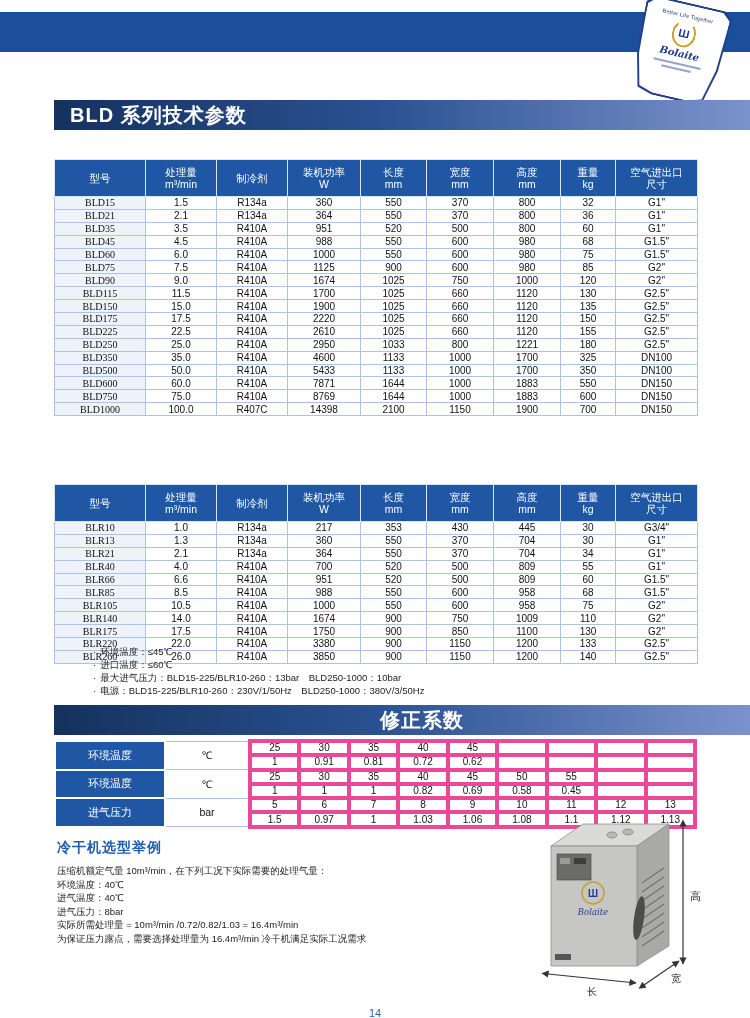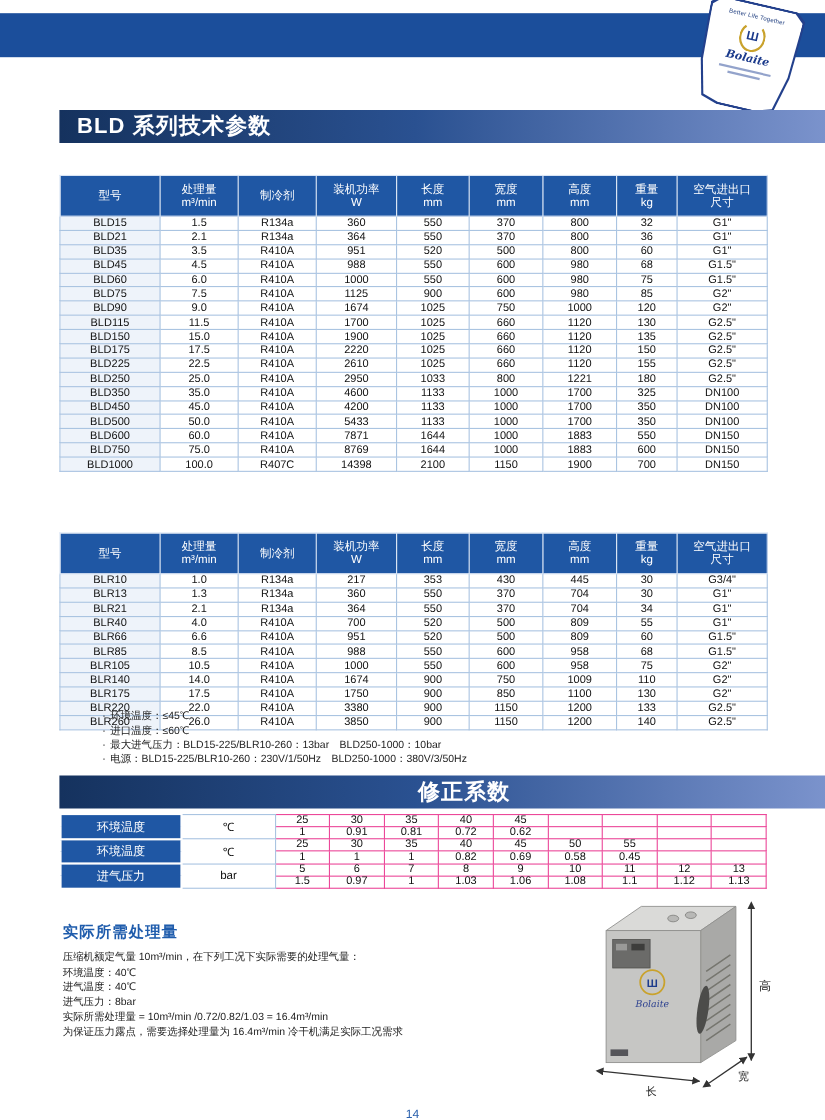--- a/index.html
+++ b/index.html
@@ -23,32 +23,32 @@
   
   .sec-bar{position:absolute;left:54px;width:720px;height:30px;box-sizing:border-box;
     background:linear-gradient(90deg,#15325e 0%,#2a5191 45%,#8097d0 100%);
     color:#fff;font-size:20px;font-weight:bold;line-height:30px;padding-left:16px;letter-spacing:1px;}
 
   
   table.spec{position:absolute;left:54px;width:643px;border-collapse:collapse;table-layout:fixed;font-size:10px;color:#111;margin-top:24px;}
   table.spec th{background:#1f57a4;color:#fff;font-weight:400;border:1px solid #d9e4f4;font-size:10.5px;height:34px;padding:1px 0;}
   table.spec th div{line-height:12px;}
   table.spec td{border:1px solid #aac4e1;text-align:center;height:11.9px;padding:0;background:#fff;line-height:11px;}
-  table.spec td.first{background:#eef3fa;}
+  table.spec td.first{background:#eef3fa;font-family:Liberation Serif, serif;}
 
   
   .notes{position:absolute;left:57px;top:645px;font-size:9.5px;color:#222;}
   .notes .note{line-height:13px;margin-left:36px;}
   .notes .note::before{content:"·";margin-right:4px;color:#222;}
 
   
   table.corr{position:absolute;left:54px;top:739px;width:643px;border-collapse:collapse;table-layout:fixed;font-size:10px;color:#111;}
   table.corr th.c-label{background:#1f57a4;color:#fff;font-weight:400;font-size:11px;border:2px solid #fff;}
   table.corr td.c-unit{border:1px solid #aac4e1;text-align:center;font-size:10.5px;background:#fff;}
-  table.corr td.c-val{border:1px solid #ec4899;text-align:center;height:10.3px;padding:0;line-height:10px;background:#fff;}
+  table.corr td.c-val{border:4px solid #ec4899;text-align:center;height:10.3px;padding:0;line-height:10px;background:#fff;}
 
   
   .ex-title{position:absolute;left:57px;top:839px;font-size:14px;font-weight:bold;color:#1f5cac;letter-spacing:1px;}
   .ex-lines{position:absolute;left:57px;top:864px;font-size:9.5px;color:#222;}
   .ex-lines div{line-height:13.6px;}
 
   
   svg.product{position:absolute;left:533px;top:808px;}
 
   
@@ -265,31 +265,20 @@
           <td>35.0</td>
           <td>R410A</td>
           <td>4600</td>
           <td>1133</td>
           <td>1000</td>
           <td>1700</td>
           <td>325</td>
           <td>DN100</td>
         </tr>
         <tr>
-          <td class="first">BLD450</td>
-          <td>45.0</td>
-          <td>R410A</td>
-          <td>4200</td>
-          <td>1133</td>
-          <td>1000</td>
-          <td>1700</td>
-          <td>350</td>
-          <td>DN100</td>
-        </tr>
-        <tr>
           <td class="first">BLD500</td>
           <td>50.0</td>
           <td>R410A</td>
           <td>5433</td>
           <td>1133</td>
           <td>1000</td>
           <td>1700</td>
           <td>350</td>
           <td>DN100</td>
         </tr>
@@ -595,21 +584,21 @@
           <td class="c-val">1.03</td>
           <td class="c-val">1.06</td>
           <td class="c-val">1.08</td>
           <td class="c-val">1.1</td>
           <td class="c-val">1.12</td>
           <td class="c-val">1.13</td>
         </tr>
       </tbody>
   </table>
 
-  <div class="ex-title">实际所需处理量</div>
+  <div class="ex-title">冷干机选型举例</div>
   <div class="ex-lines" id="ex-lines">
       <div>压缩机额定气量 10m³/min，在下列工况下实际需要的处理气量：</div>
       <div>环境温度：40℃</div>
       <div>进气温度：40℃</div>
       <div>进气压力：8bar</div>
       <div>实际所需处理量 = 10m³/min /0.72/0.82/1.03 = 16.4m³/min</div>
       <div>为保证压力露点，需要选择处理量为 16.4m³/min 冷干机满足实际工况需求</div>
     </div>
 
   <svg class="product" width="185" height="190" viewBox="0 0 185 190">

